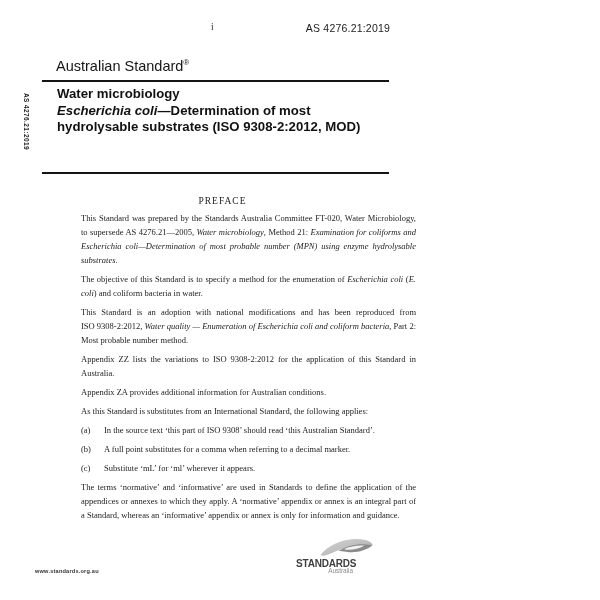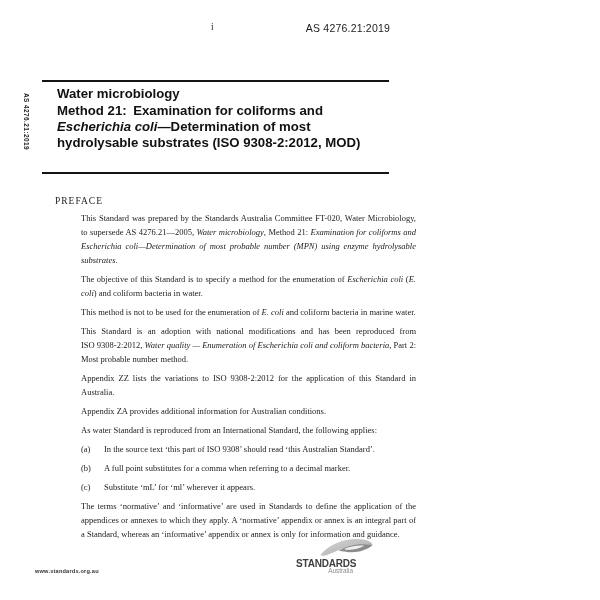--- a/index.html
+++ b/index.html
@@ -16,21 +16,21 @@
   
   .brand{position:absolute;left:56px;top:58px;font-size:14.5px;color:#161616;}
   .brand sup{font-size:8px;vertical-align:6px;}
   .rule{position:absolute;left:42px;width:347px;height:2px;background:#141414;}
   .rule-top{top:80px;}
   .rule-bottom{top:172px;}
   
   .title-block{position:absolute;left:57px;top:86px;width:336px;font-weight:bold;font-size:13.2px;line-height:16px;color:#111;}
   .title-subject{margin-bottom:1px;}
   
-  .preface-heading{position:absolute;left:55px;top:196px;width:335px;text-align:left;
+  .preface-heading{position:absolute;left:55px;top:196px;width:335px;text-align:center;
     font-family:"Liberation Serif",serif;font-size:9.5px;letter-spacing:1px;color:#222;}
   .preface-body{position:absolute;left:55px;top:211px;width:335px;
     font-family:"Liberation Serif",serif;font-size:8.5px;line-height:14px;
     text-align:justify;color:#1c1c1c;margin-left:26px;}
   .preface-body p{margin:0 0 5px 0;}
   .list-row{display:flex;margin:0 0 5px 0;}
   .list-label{flex:0 0 23px;}
   .list-text{flex:1;}
   
   .site-url{position:absolute;left:35px;top:568px;font-size:5.6px;font-weight:bold;letter-spacing:.2px;color:#333;}
@@ -42,44 +42,43 @@
 </head>
 <body>
 
 <div class="page">
 
   <span class="page-num">i</span>
   <span class="doc-num">AS 4276.21:2019</span>
 
   <span class="spine">AS 4276.21:2019</span>
 
+  <div class="brand"><span>Australian Standard</span><sup>®</sup></div>
 
   <div class="rule rule-top"></div>
 
   <div class="title-block">
     <div class="title-subject">Water microbiology</div>
     <div>
-        <div><span>Method 21: Examination for coliforms and</span></div>
         <div><span style="font-style: italic;">Escherichia coli</span><span>—Determination of most</span></div>
         <div><span>hydrolysable substrates (ISO 9308-2:2012, MOD)</span></div>
       </div>
   </div>
 
   <div class="rule rule-bottom"></div>
 
   <div class="preface-heading">PREFACE</div>
 
   <div class="preface-body">
       <p><span>This Standard was prepared by the Standards Australia Committee FT-020, Water Microbiology, to supersede AS&nbsp;4276.21—2005, </span><span style="font-style: italic;">Water microbiology</span><span>, Method&nbsp;21: </span><span style="font-style: italic;">Examination for coliforms and Escherichia coli—Determination of most probable number (MPN) using enzyme hydrolysable substrates</span><span>.</span></p>
       <p><span>The objective of this Standard is to specify a method for the enumeration of </span><span style="font-style: italic;">Escherichia coli</span><span> (</span><span style="font-style: italic;">E. coli</span><span>) and coliform bacteria in water.</span></p>
-      <p><span>This method is not to be used for the enumeration of </span><span style="font-style: italic;">E. coli</span><span> and coliform bacteria in marine water.</span></p>
       <p><span>This Standard is an adoption with national modifications and has been reproduced from ISO&nbsp;9308-2:2012, </span><span style="font-style: italic;">Water quality — Enumeration of Escherichia coli and coliform bacteria</span><span>, Part&nbsp;2: </span><span style="">Most probable number method</span><span>.</span></p>
       <p><span>Appendix ZZ lists the variations to ISO&nbsp;9308-2:2012 for the application of this Standard in Australia.</span></p>
       <p><span>Appendix ZA provides additional information for Australian conditions.</span></p>
-      <p><span>As water Standard is reproduced from an International Standard, the following applies:</span></p>
+      <p><span>As this Standard is substitutes from an International Standard, the following applies:</span></p>
       <div class="list-row">
         <span class="list-label">(a)</span>
         <span class="list-text">In the source text ‘this part of ISO 9308’ should read ‘this Australian Standard’.</span>
       </div>
       <div class="list-row">
         <span class="list-label">(b)</span>
         <span class="list-text">A full point substitutes for a comma when referring to a decimal marker.</span>
       </div>
       <div class="list-row">
         <span class="list-label">(c)</span>

